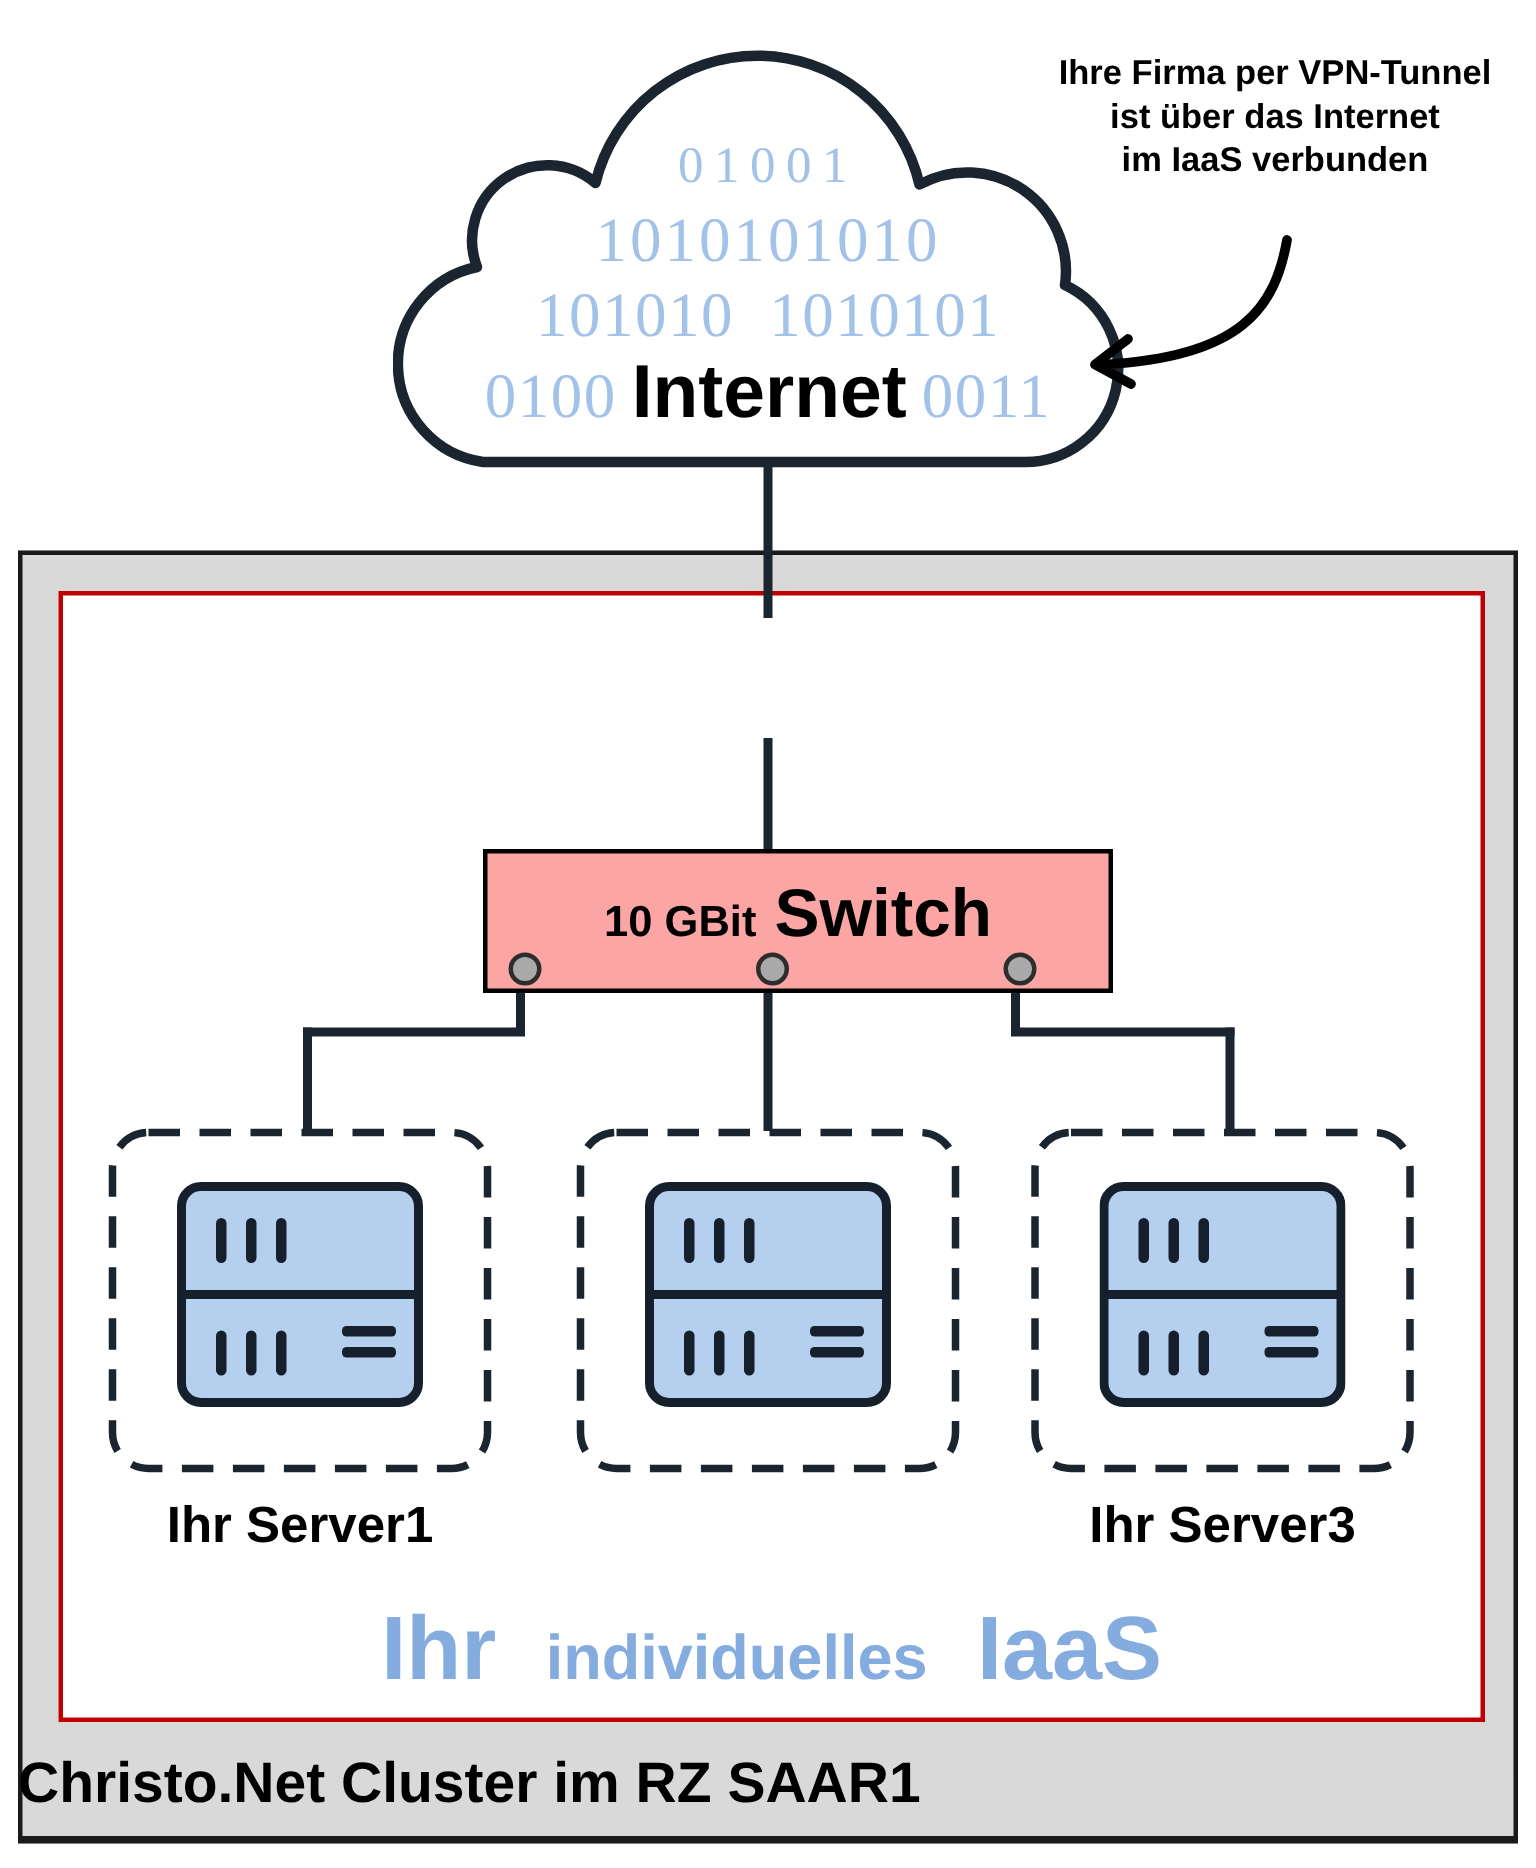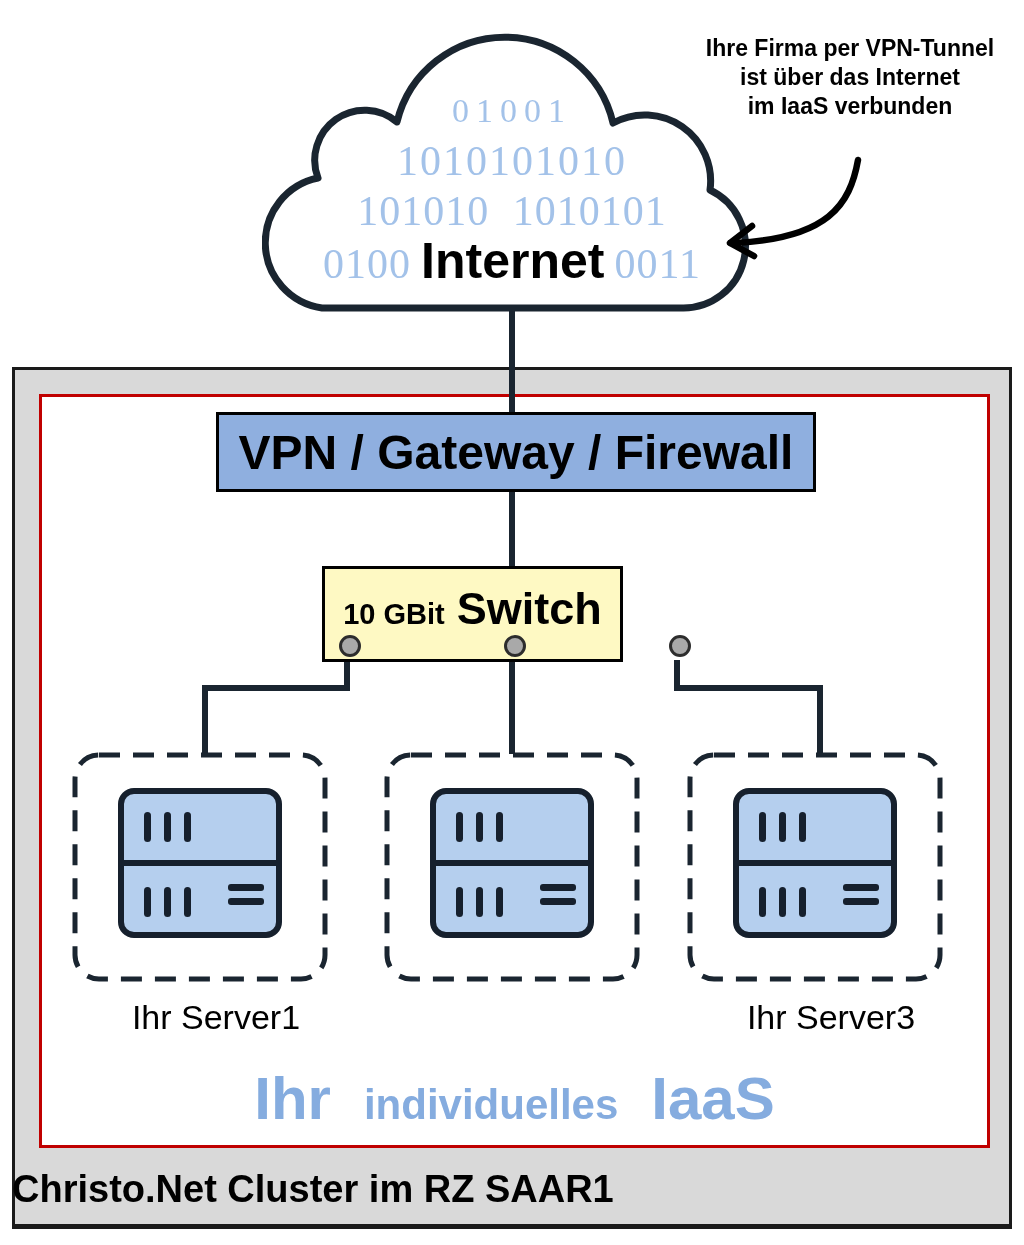--- a/index.html
+++ b/index.html
@@ -47,43 +47,43 @@
   }
 
   
   .vpn-box {
     left:216px; top:412px; width:600px; height:80px;
     background:#8fafdf; border:3px solid #000; box-sizing:border-box;
     display:flex; align-items:center; justify-content:center;
     font-size:48px; font-weight:bold; color:#000; white-space:nowrap;
   }
   .switch-box {
-    left:322px; top:566px; width:301px; height:96px;
-    background:#fef9c3; border:3px solid #000; box-sizing:border-box;
+    left:322px; top:566px; width:420px; height:96px;
+    background:#fca5a5; border:3px solid #000; box-sizing:border-box;
   }
   .switch-text {
     position:absolute; left:0; right:0; top:14px;
     display:flex; align-items:baseline; justify-content:center;
     font-weight:bold; color:#000; white-space:nowrap;
   }
   .switch-speed { font-size:29px; margin-right:12px; }
   .switch-word  { font-size:45px; }
   .port {
     position:absolute; width:22px; height:22px; border-radius:50%;
     background:#a9a9a9; border:3px solid #2d2d2d; box-sizing:border-box;
     top:66px;
   }
 
   
   .server { position:absolute; top:752px; width:256px; height:282px; }
   .server .dashed-rect { position:absolute; left:0; top:0; }
   .server .icon { position:absolute; left:50%; top:36px; transform:translateX(-50%); }
   .server-label {
-    position:absolute; top:246px; left:16px; width:100%;
-    text-align:center; font-size:34px; font-weight:normal; color:#000;
+    position:absolute; top:246px; left:0; width:100%;
+    text-align:center; font-size:34px; font-weight:bold; color:#000;
   }
 
   
   .iaas-caption {
     left:39px; top:1064px; width:951px; text-align:center;
     color:#85acdf; font-weight:bold; white-space:nowrap;
   }
   .iaas-big { font-size:60px; }
   .iaas-small { font-size:42px; margin:0 33px; }
   .footer-caption {
@@ -129,23 +129,20 @@
   <div class="abs annotation">
     <div>Ihre Firma per VPN-Tunnel</div>
     <div>ist über das Internet</div>
     <div>im IaaS verbunden</div>
   </div>
   <svg class="abs" style="left:700px;top:150px;" width="180" height="112" viewBox="0 0 180 112">
     <path d="M 158 10 C 150 55, 128 88, 36 93" fill="none" stroke="#000" stroke-width="6.5" stroke-linecap="round"></path>
     <path d="M 30 93 L 52 76 M 30 93 L 54 106" fill="none" stroke="#000" stroke-width="6.5" stroke-linecap="round"></path>
   </svg>
 
-  <div class="abs vpn-box">
-    <span>VPN / Gateway / Firewall</span>
-  </div>
 
   <div class="abs switch-box">
     <div class="switch-text">
       <span class="switch-speed">10 GBit</span>
       <span class="switch-word">Switch</span>
     </div>
     <div class="port" style="left:14px;"></div>
     <div class="port" style="left:179px;"></div>
     <div class="port" style="left:344px;"></div>
   </div>

